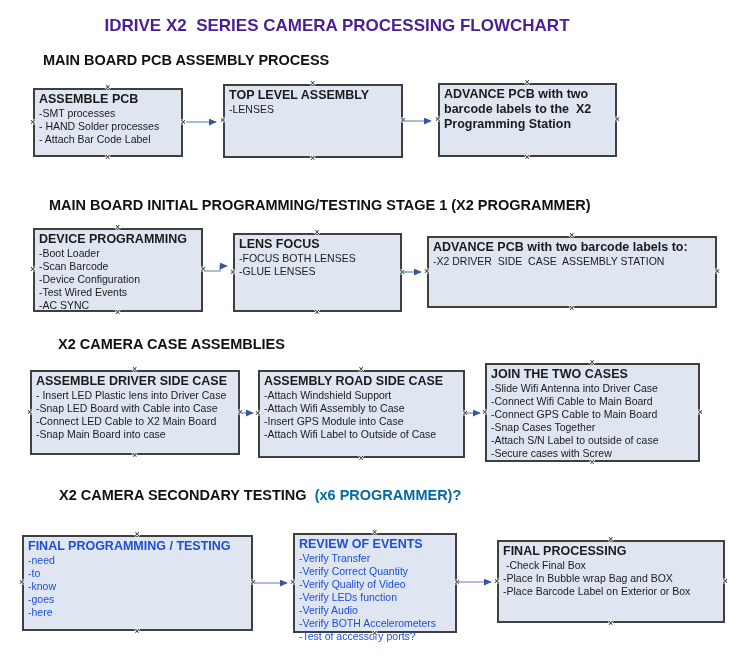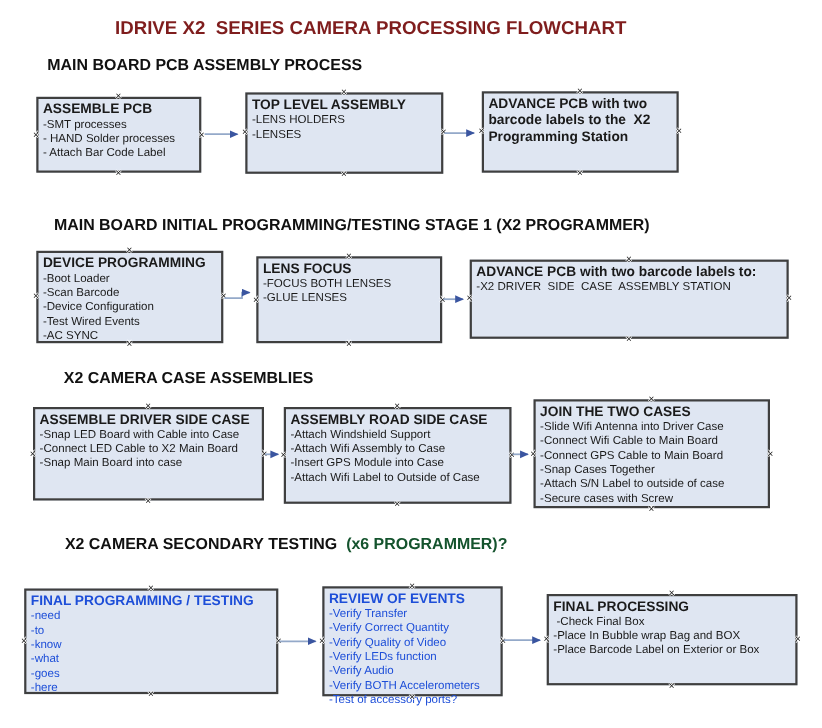--- a/index.html
+++ b/index.html
@@ -2,26 +2,26 @@
 <html><head>
 <meta charset="utf-8">
 <style>
   html,body{margin:0;padding:0;background:#ffffff;}
   .stage{
     position:relative;width:747px;height:662px;background:#ffffff;overflow:hidden;
     font-family:"Liberation Sans","DejaVu Sans",sans-serif;color:#1a1a1a;
   }
   .title{
     position:absolute;top:16px;left:0;width:674px;text-align:center;
-    font-size:17px;font-weight:bold;white-space:pre;color:#7f1d1d;
+    font-size:17px;font-weight:bold;white-space:pre;color:#4c1d95;
   }
   .shead{
     position:absolute;font-size:14.5px;font-weight:bold;white-space:pre;color:#111;margin-left:27px;
   }
-  .shead .accent{color:#14532d;}
+  .shead .accent{color:#0369a1;}
   .s0{left:16px;top:52px;}
   .s1{left:22px;top:197px;}
   .s2{left:31px;top:336px;}
   .s3{left:32px;top:487px;}
 
   .fbox{
     position:absolute;box-sizing:border-box;background:#dfe6f2;
     border:2px solid #3f3f3f;padding:2px 4px 2px 4px;overflow:visible;
   }
   .bt{font-size:12.5px;line-height:15px;font-weight:bold;white-space:pre-wrap;}
@@ -70,21 +70,20 @@
     <div class="line">- HAND Solder processes</div>
     <div class="line">- Attach Bar Code Label</div>
     <span class="h ht">×</span>
       <span class="h hb">×</span>
       <span class="h hl">×</span>
       <span class="h hr">×</span>
   </div>
 
   <div class="fbox b01">
     <div class="bt">TOP LEVEL ASSEMBLY</div>
-    <div class="line">-LENS HOLDERS</div>
     <div class="line">-LENSES</div>
     <span class="h ht">×</span>
       <span class="h hb">×</span>
       <span class="h hl">×</span>
       <span class="h hr">×</span>
   </div>
 
   <div class="fbox b02">
     <div class="bt">ADVANCE PCB with two barcode labels to the  X2 Programming Station</div>
     <span class="h ht">×</span>
@@ -120,20 +119,21 @@
     <div class="bt">ADVANCE PCB with two barcode labels to:</div>
     <div class="line">-X2 DRIVER  SIDE  CASE  ASSEMBLY STATION</div>
     <span class="h ht">×</span>
       <span class="h hb">×</span>
       <span class="h hl">×</span>
       <span class="h hr">×</span>
   </div>
 
   <div class="fbox b20">
     <div class="bt">ASSEMBLE DRIVER SIDE CASE</div>
+    <div class="line">- Insert LED Plastic lens into Driver Case</div>
     <div class="line">-Snap LED Board with Cable into Case</div>
     <div class="line">-Connect LED Cable to X2 Main Board</div>
     <div class="line">-Snap Main Board into case</div>
     <span class="h ht">×</span>
       <span class="h hb">×</span>
       <span class="h hl">×</span>
       <span class="h hr">×</span>
   </div>
 
   <div class="fbox b21">
@@ -160,21 +160,20 @@
       <span class="h hb">×</span>
       <span class="h hl">×</span>
       <span class="h hr">×</span>
   </div>
 
   <div class="fbox b30 red">
     <div class="bt">FINAL PROGRAMMING / TESTING</div>
     <div class="line">-need</div>
     <div class="line">-to</div>
     <div class="line">-know</div>
-    <div class="line">-what</div>
     <div class="line">-goes</div>
     <div class="line">-here</div>
     <span class="h ht">×</span>
       <span class="h hb">×</span>
       <span class="h hl">×</span>
       <span class="h hr">×</span>
   </div>
 
   <div class="fbox b31 red">
     <div class="bt">REVIEW OF EVENTS</div>

